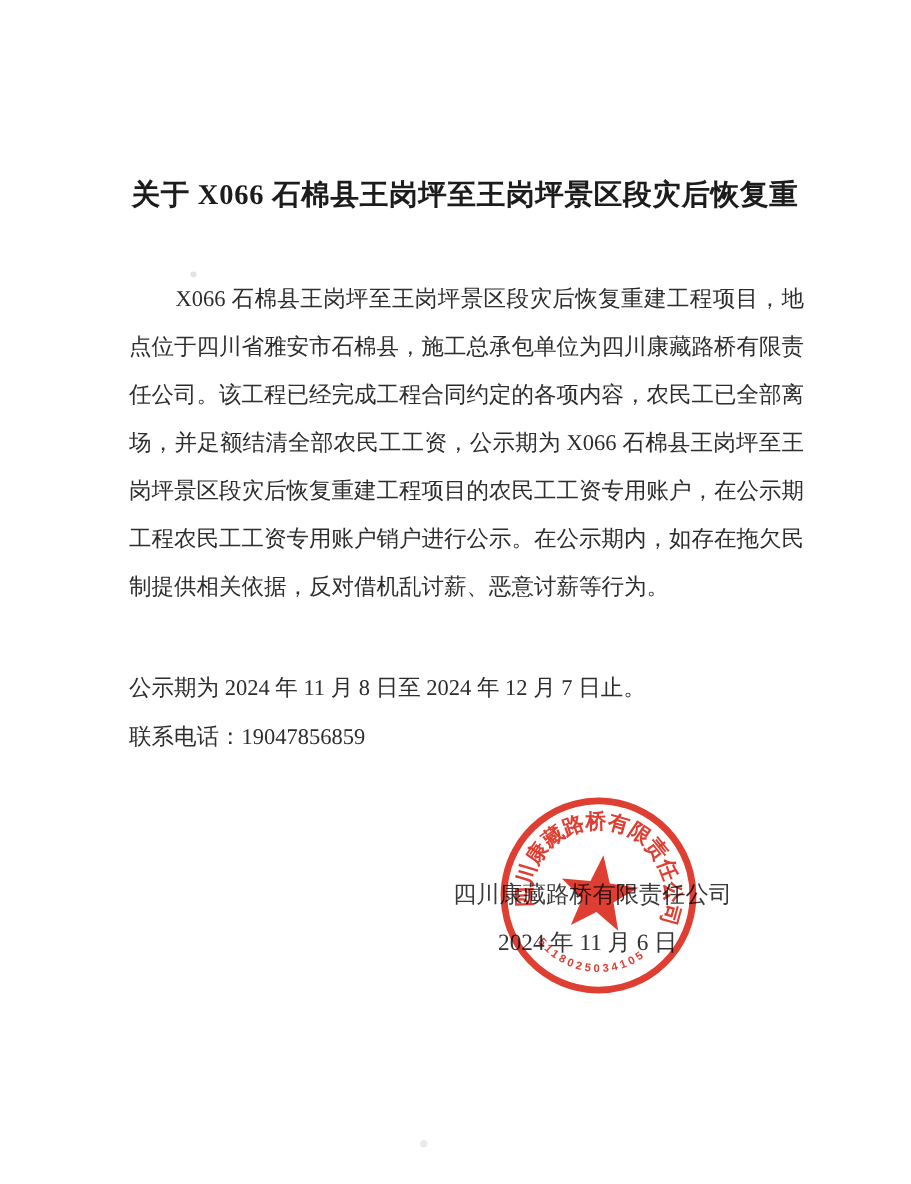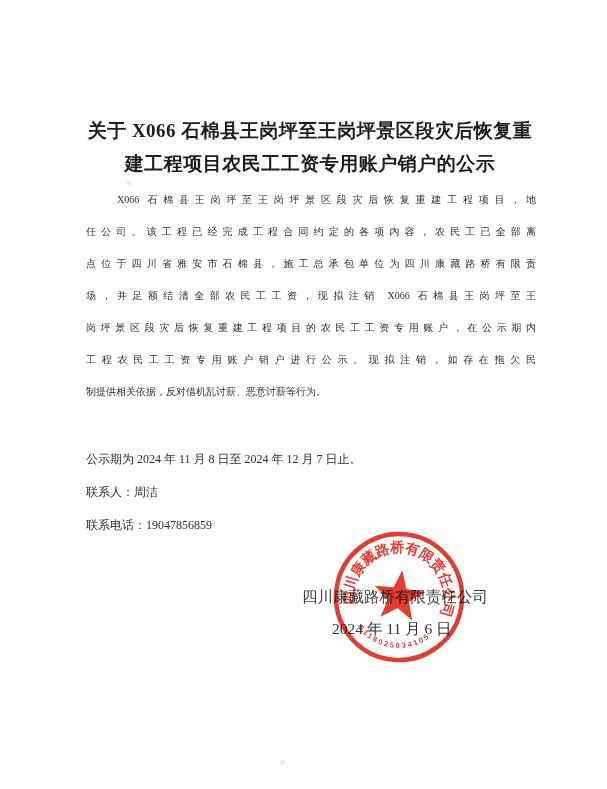--- a/index.html
+++ b/index.html
@@ -28,40 +28,40 @@
     white-space: nowrap;
     letter-spacing: 0.5px;
   }
   .body-block {
     position: absolute;
     top: 140px;
     left: 86px;
     width: 450px;
   }
   .para-line {
-    font-size: 10px;
+    font-size: 15px;
     line-height: 32px;
     height: 32px;
     overflow: hidden;
     text-align: justify;
     text-align-last: justify;
   }
   .para-line.first { text-indent: 31px; }
   .para-line.last {
     text-align: center;
     text-align-last: left;
   }
   .tail-block {
     position: absolute;
     top: 399px;
     left: 86px;
     width: 460px;
   }
   .tail-line {
-    font-size: 12px;
+    font-size: 15px;
     line-height: 33px;
     height: 33px;
     white-space: nowrap;
   }
   .signature-company {
     position: absolute;
     top: 542px;
     left: 302px;
     font-size: 15.5px;
     line-height: 22px;
@@ -110,36 +110,34 @@
   .speck-a { top: 137px; left: 127px; width: 4px; height: 4px; }
   .speck-b { top: 716px; left: 280px; width: 5px; height: 5px; opacity: 0.4; }
 </style>
 </head>
 <body>
 
 <div class="page">
 
   <div class="title-block">
     <div class="title-line">关于 X066 石棉县王岗坪至王岗坪景区段灾后恢复重</div>
-    <div class="title-line">建工程项目农民工工资专用账户销户的公示</div>
   </div>
 
   <div class="body-block">
     <div class="para-line first">X066 石棉县王岗坪至王岗坪景区段灾后恢复重建工程项目，地</div>
+    <div class="para-line">点位于四川省雅安市石棉县，施工总承包单位为四川康藏路桥有限责</div>
     <div class="para-line">任公司。该工程已经完成工程合同约定的各项内容，农民工已全部离</div>
-    <div class="para-line">点位于四川省雅安市石棉县，施工总承包单位为四川康藏路桥有限责</div>
-    <div class="para-line">场，并足额结清全部农民工工资，现拟注销 X066 石棉县王岗坪至王</div>
+    <div class="para-line">场，并足额结清全部农民工工资，公示期为 X066 石棉县王岗坪至王</div>
     <div class="para-line">岗坪景区段灾后恢复重建工程项目的农民工工资专用账户，在公示期内</div>
-    <div class="para-line">工程农民工工资专用账户销户进行公示。现拟注销，如存在拖欠民</div>
+    <div class="para-line">工程农民工工资专用账户销户进行公示。在公示期内，如存在拖欠民</div>
     <div class="para-line last">制提供相关依据，反对借机乱讨薪、恶意讨薪等行为。</div>
   </div>
 
   <div class="tail-block">
     <div class="tail-line">公示期为 2024 年 11 月 8 日至 2024 年 12 月 7 日止。</div>
-    <div class="tail-line">联系人：周洁</div>
     <div class="tail-line">联系电话：19047856859</div>
   </div>
 
   <div class="signature-company">四川康藏路桥有限责任公司</div>
   <div class="signature-date">2024 年 11 月 6 日</div>
 
   <div class="seal">
     <svg width="160" height="160" viewBox="0 0 160 160">
       <g transform="rotate(7 80 80)">
         <circle cx="80" cy="80" r="63" fill="none" stroke="#dd2d20" stroke-width="4.5"></circle>

